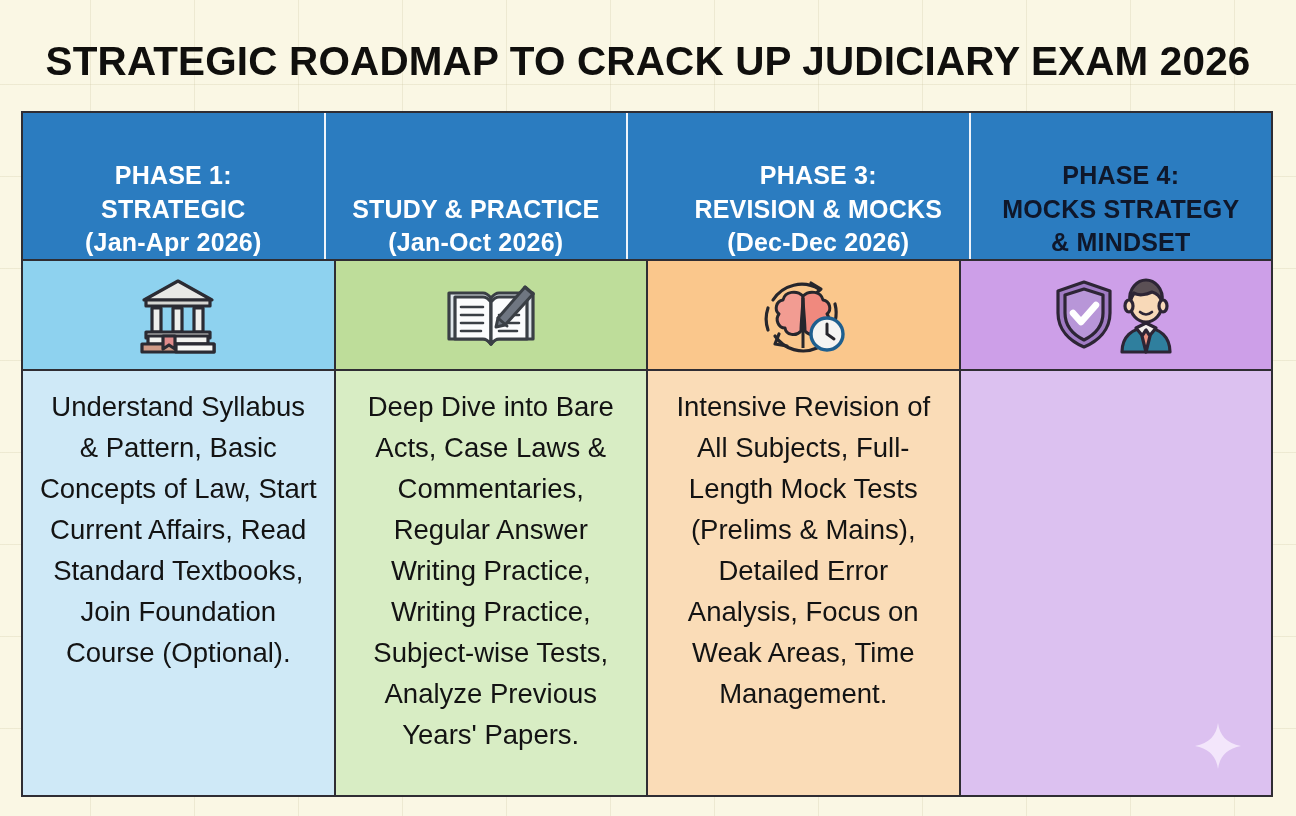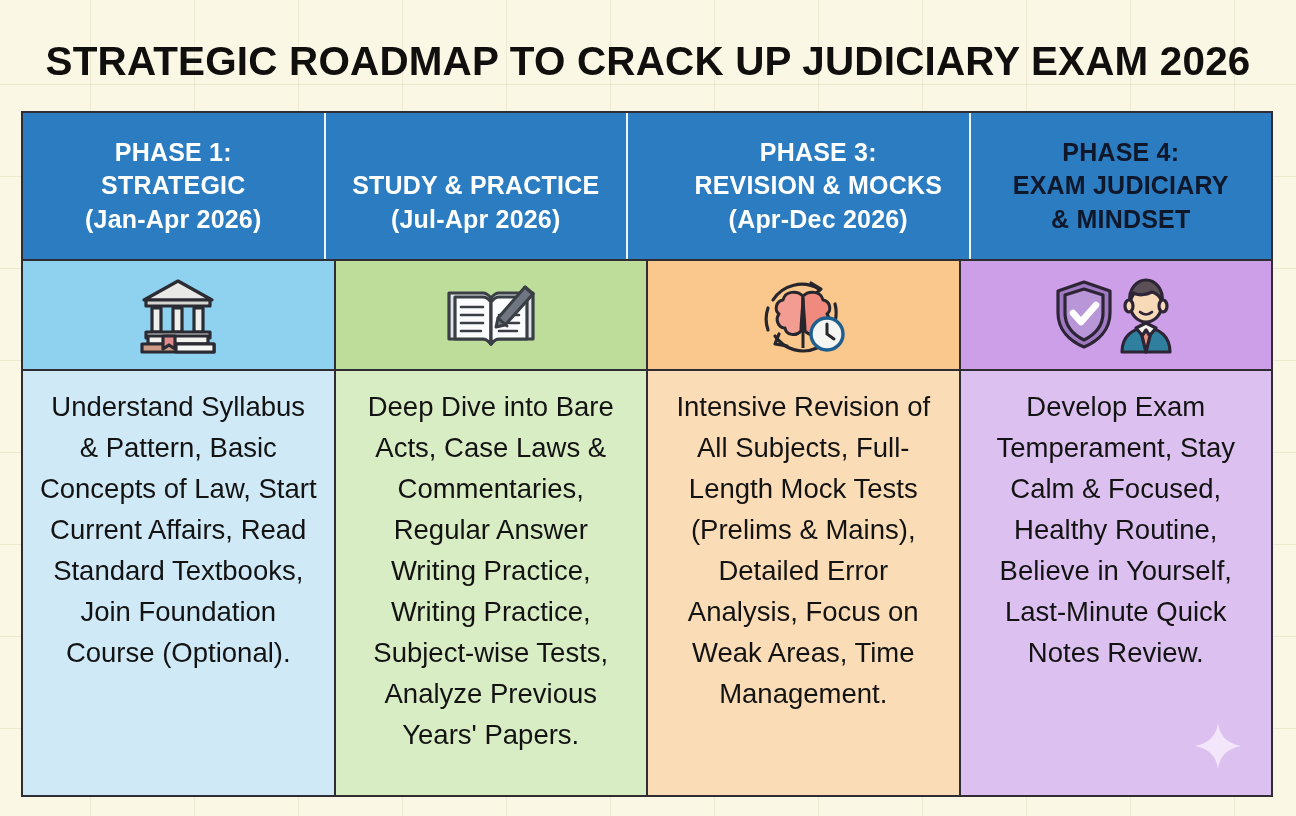--- a/index.html
+++ b/index.html
@@ -64,21 +64,21 @@
     box-sizing: border-box;
   }
   #header-row {
     height: 148px;
     background: #2b7cc0;
     border-bottom: 2px solid #2f2d33;
   }
   #header-row .cell {
     flex: 1 1 0;
     display: flex;
-    align-items: center;
+    align-items: flex-end;
     justify-content: center;
     text-align: center;
     color: #ffffff;
     font-family: "Liberation Sans Narrow", "Liberation Sans", sans-serif;
     font-weight: bold;
     font-size: 25px;
     line-height: 1.33;
     letter-spacing: 0.2px;
     padding: 0 8px;
     box-sizing: border-box;
@@ -143,34 +143,34 @@
         <div>
           <span>PHASE 1:</span><br>
           <span>STRATEGIC</span><br>
           <span>(Jan-Apr 2026)</span>
         </div>
       </div>
       <div class="cell" style="background-color: rgb(43, 124, 192); color: rgb(255, 255, 255);">
         <div>
           <br>
           <span>STUDY &amp; PRACTICE</span><br>
-          <span>(Jul-Apr 2026)</span>
+          <span>(Jan-Oct 2026)</span>
         </div>
       </div>
       <div class="cell" style="background-color: rgb(43, 124, 192); color: rgb(255, 255, 255); margin-left: 40px;">
         <div>
           <span>PHASE 3:</span><br>
           <span>REVISION &amp; MOCKS</span><br>
-          <span>(Apr-Dec 2026)</span>
+          <span>(Dec-Dec 2026)</span>
         </div>
       </div>
       <div class="cell" style="background-color: rgb(43, 124, 192); color: #0f172a;">
         <div>
           <span>PHASE 4:</span><br>
-          <span>EXAM JUDICIARY</span><br>
+          <span>MOCKS STRATEGY</span><br>
           <span>&amp; MINDSET</span>
         </div>
       </div>
     </div>
 
     <div class="table-row" id="icon-row">
 
       <div class="cell" style="background-color: rgb(142, 210, 239);">
         <svg class="icon-svg" width="96" height="80" viewBox="0 0 96 80">
           <g stroke="#2b2b33" stroke-width="3.2" stroke-linejoin="round" stroke-linecap="round" fill="none">
@@ -262,21 +262,20 @@
       <div class="cell" style="background-color: rgb(207, 233, 247);">
         <span class="body-text">Understand Syllabus &amp; Pattern, Basic Concepts of Law, Start Current Affairs, Read Standard Textbooks, Join Foundation Course (Optional).</span>
       </div>
       <div class="cell" style="background-color: rgb(216, 237, 196);">
         <span class="body-text">Deep Dive into Bare Acts, Case Laws &amp; Commentaries, Regular Answer Writing Practice, Writing Practice, Subject-wise Tests, Analyze Previous Years' Papers.</span>
       </div>
       <div class="cell" style="background-color: rgb(250, 220, 183);">
         <span class="body-text">Intensive Revision of All Subjects, Full-Length Mock Tests (Prelims &amp; Mains), Detailed Error Analysis, Focus on Weak Areas, Time Management.</span>
       </div>
       <div class="cell" style="background-color: rgb(220, 193, 240);">
-        <span class="body-text">Develop Exam Temperament, Stay Calm &amp; Focused, Healthy Routine, Believe in Yourself, Last-Minute Quick Notes Review.</span>
         <svg id="sparkle-decoration" viewBox="0 0 40 40">
           <path d="M20 0c1.5 11 7.5 17.5 20 20-12.5 2.5-18.5 9-20 20-1.5-11-7.5-17.5-20-20 12.5-2.5 18.5-9 20-20z" fill="#f3e6fb"></path>
         </svg>
       </div>
     </div>
 
   </div>
 </div>
 
 </body></html>

